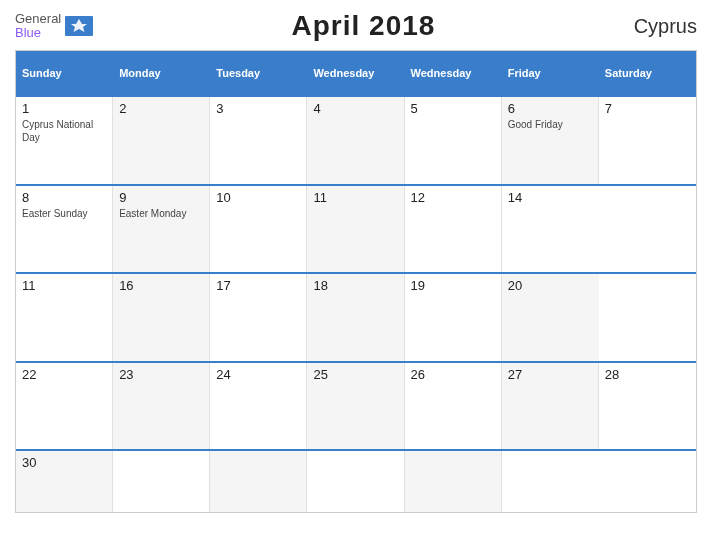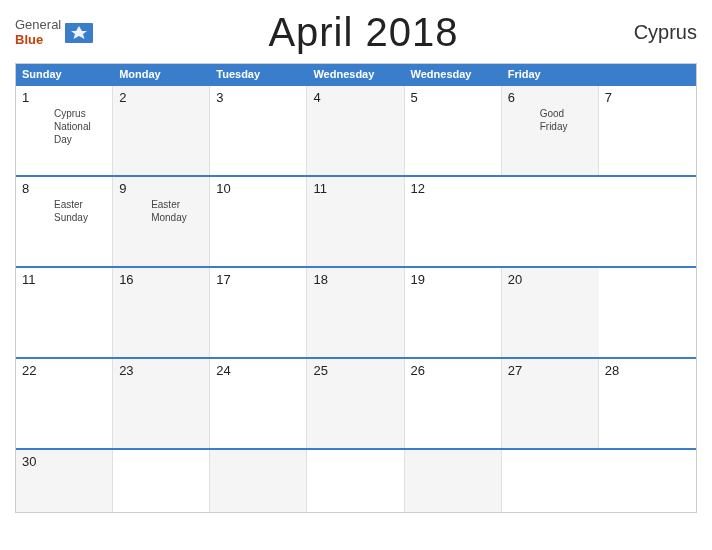--- a/index.html
+++ b/index.html
@@ -29,30 +29,30 @@
       align-items: center;
       gap: 4px;
     }
     .logo-text {
       font-size: 13px;
       color: #555;
       font-weight: normal;
       line-height: 1.1;
     }
     .logo-text span {
-      color: #c2410c;
-      font-weight: bold;
+      color: #8b5cf6;
+      font-weight: normal;
     }
     .logo-flag {
       width: 28px;
       height: 20px;
     }
     .month-title {
-      font-size: 40px;
-      font-weight: 400;
+      font-size: 28px;
+      font-weight: 700;
       color: #222;
       letter-spacing: 1px;
     }
     .country-name {
       font-size: 20px;
       color: #333;
     }
     .calendar {
       flex: 1;
       display: flex;
@@ -61,21 +61,21 @@
     }
     .cal-header {
       display: grid;
       grid-template-columns: repeat(7, 1fr);
       background: #3a7ecb;
     }
     .cal-header-cell {
       color: #fff;
       font-size: 11px;
       font-weight: bold;
-      padding: 4px 6px;
+      padding: 16px 6px;
       text-align: left;
     }
     .cal-body {
       flex: 1;
       display: flex;
       flex-direction: column;
     }
     .cal-row {
       display: grid;
       grid-template-columns: repeat(7, 1fr);
@@ -101,21 +101,20 @@
       font-weight: normal;
       color: #222;
       display: block;
       margin-bottom: 2px;
     }
     .day-event {
       font-size: 10px;
       color: #444;
       display: block;
       line-height: 1.3;
-      margin-left: 32px;
     }
     .last-row {
       flex: 0.7;
     }
   </style>
 </head>
 <body>
 
 <div class="page">
   <div class="header">
@@ -134,20 +133,21 @@
   </div>
 
   <div class="calendar">
     <div class="cal-header">
       <div class="cal-header-cell">Sunday</div>
       <div class="cal-header-cell">Monday</div>
       <div class="cal-header-cell">Tuesday</div>
       <div class="cal-header-cell">Wednesday</div>
       <div class="cal-header-cell">Wednesday</div>
       <div class="cal-header-cell">Friday</div>
+      <div class="cal-header-cell">Saturday</div>
     </div>
     <div class="cal-body" id="cal-body">
     <div class="cal-row">
           <div class="cal-cell">
             <span class="day-num">1</span>
             <span class="day-event">Cyprus National</span>
             <span class="day-event">Day</span>
           </div>
           <div class="cal-cell gray">
             <span class="day-num">2</span>
@@ -179,20 +179,23 @@
             <span class="day-event">Easter Monday</span>
           </div>
           <div class="cal-cell">
             <span class="day-num">10</span>
           </div>
           <div class="cal-cell gray">
             <span class="day-num">11</span>
           </div>
           <div class="cal-cell">
             <span class="day-num">12</span>
+          </div>
+          <div class="cal-cell">
+            <span class="day-num">14</span>
           </div>
         </div>
         <div class="cal-row">
           <div class="cal-cell">
             <span class="day-num">11</span>
           </div>
           <div class="cal-cell gray">
             <span class="day-num">16</span>
           </div>
           <div class="cal-cell">

